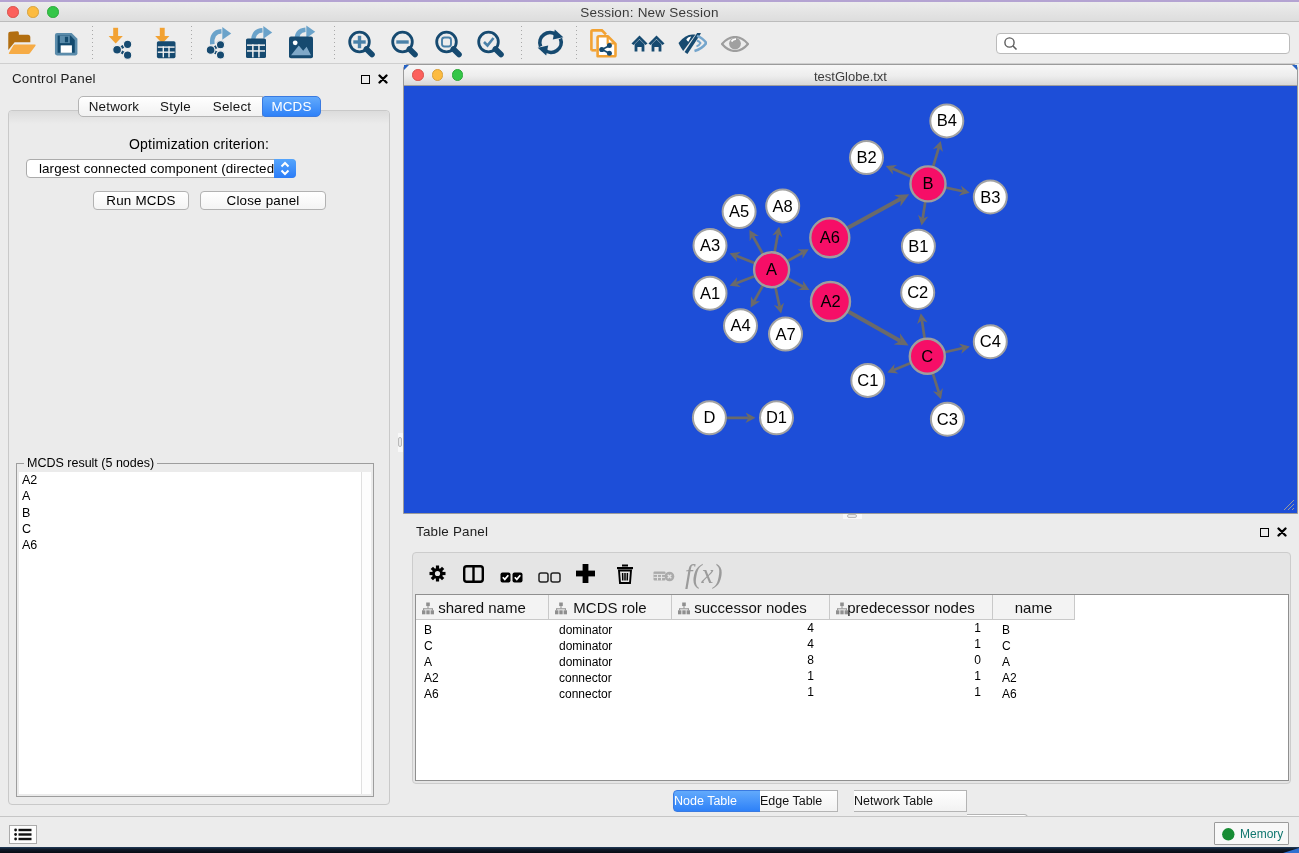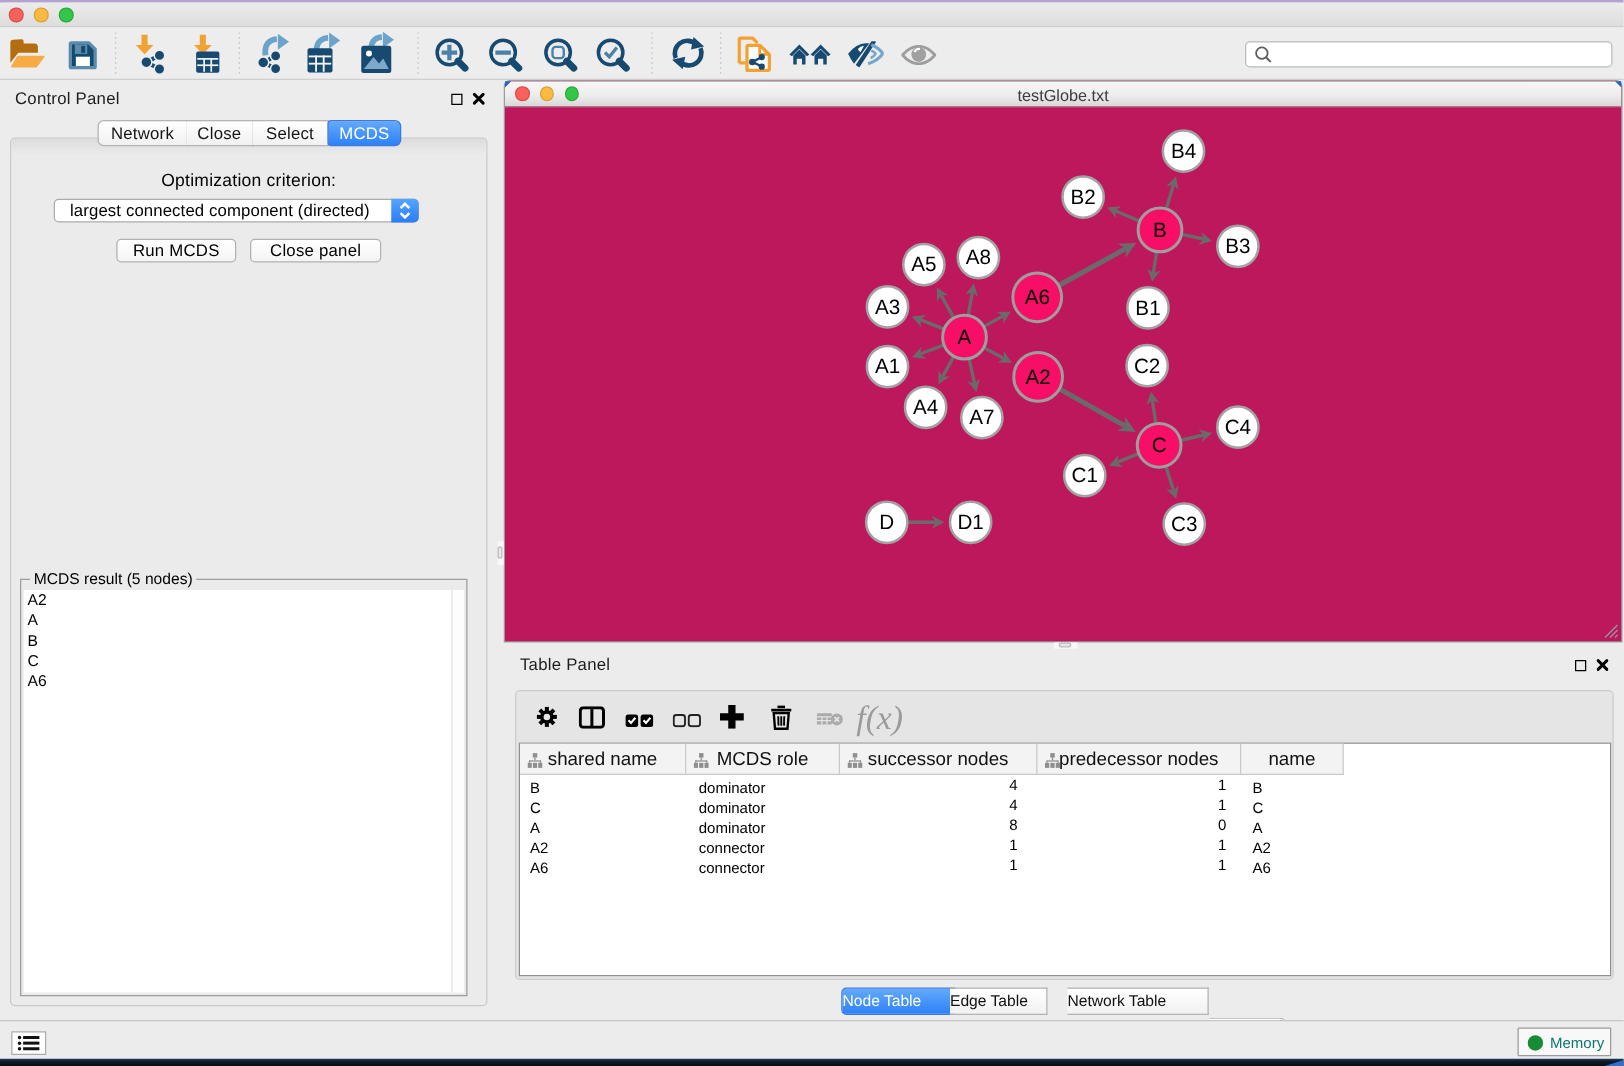--- a/index.html
+++ b/index.html
@@ -29,36 +29,36 @@
 #cp-frame-shade { left:9px; top:111px; width:380px; height:13px;
   background:linear-gradient(#dcdcdc,#ebebeb); border-radius:4px 4px 0 0; }
 .tab { position:absolute; top:96px; height:21px; line-height:20px; text-align:center;
   font-size:13.4px; color:#151515; background:linear-gradient(#ffffff,#f1f1f1); border:1px solid #b4b4b4; letter-spacing:0.2px; }
 #tab-network { left:78px; width:72px; border-radius:5px 0 0 5px; }
 #tab-style { left:149px; width:54px; border-left:none; }
 #tab-select { left:202px; width:61px; border-left:none; }
 #tab-mcds { left:262px; width:59px; background:linear-gradient(#62aafc,#2e81f8);
   color:#fff; border:1px solid #3a7ae0; border-radius:3px 5px 5px 3px; }
 #opt-label { left:0px; top:136px; width:398px; text-align:center; font-size:14px; color:#000; letter-spacing:0.2px; }
-#dropdown { left:43px; top:159px; width:292px; height:19px; background:#fff;
+#dropdown { left:26px; top:159px; width:270px; height:19px; background:#fff;
   border:1px solid #ababab; border-radius:4px; font-size:13.4px; color:#000; line-height:17px; padding-left:12px; letter-spacing:0.1px; }
 #dd-btn { position:absolute; right:-1px; top:-1px; width:22px; height:19px; border-radius:0 4px 4px 0;
   background:linear-gradient(#55a5fc,#2b7cf7); }
 .cpbtn { position:absolute; top:191px; height:19px; background:linear-gradient(#ffffff,#f4f4f4);
   border:1px solid #b2b2b2; border-radius:4px; font-size:13.4px; color:#000; letter-spacing:0.2px;
   text-align:center; line-height:17px; }
 #btn-run { left:93px; width:96px; }
-#btn-close { left:200px; width:105px; }
+#btn-close { left:200px; width:126px; }
 #mcds-group { left:16px; top:463px; width:358px; height:334px; border:1px solid #9d9d9d; }
 #mcds-label { left:24px; top:456px; background:#ebebeb; padding:0 3px; font-size:12.5px; color:#000; }
 #mcds-list { left:19px; top:472px; width:352px; height:322px; background:#fff; font-size:12.5px; color:#000; }
 #mcds-list div { padding-left:3px; height:16.3px; line-height:16.3px; }
 #mcds-scroll { left:361px; top:472px; width:10px; height:322px; border-left:1px solid #e0e0e0; background:#fdfdfd; }
 
-#net-frame { left:403px; top:64px; width:895px; height:450px; background:#be185d;
+#net-frame { left:403px; top:64px; width:895px; height:450px; background:#1d4ed8;
   border:1px solid #9b9b9b; border-radius:5px 5px 0 0; }
 #net-titlebar { left:0; top:0; width:893px; height:21px;
   background:linear-gradient(#f7f7f7 0%,#ededed 55%,#d8d8d8 100%);
   border-bottom:1px solid #9e9e9e; border-radius:4px 4px 0 0; }
 #net-titlebar .tl { position:absolute; top:4px; width:11.5px; height:11.5px; border-radius:50%; }
 #net-title-text { left:0; right:0; top:4px; text-align:center; font-size:13px; color:#3c3c3c; }
 .blue-tri-l { left:0px; top:0px; width:0; height:0; border-top:5px solid #2763c4; border-right:5px solid transparent; }
 .blue-tri-r { right:0px; top:0px; width:0; height:0; border-top:5px solid #2763c4; border-left:5px solid transparent; }
 
 #tp-title { left:416px; top:524px; font-size:13.4px; color:#1d1d1d; letter-spacing:0.2px; }
@@ -80,20 +80,21 @@
   background:linear-gradient(#233f5e 0%,#101b2a 35%,#060a12 100%); }
 </style>
 </head>
 <body>
 
 <div class="abs" id="purple"></div>
 <div class="abs" id="titlebar">
   <div class="tl" style="left:7px;background:#fc605c;border:0.5px solid #d94f48;"></div>
   <div class="tl" style="left:27px;background:#fcbb40;border:0.5px solid #d8a13a;"></div>
   <div class="tl" style="left:47px;background:#34c648;border:0.5px solid #2aa838;"></div>
+  <div class="abs" id="title-text">Session: New Session</div>
 </div>
 <div class="abs" id="toolbar">
   <div class="tsep" style="left:92px;"></div>
   <div class="tsep" style="left:191px;"></div>
   <div class="tsep" style="left:334px;"></div>
   <div class="tsep" style="left:521px;"></div>
   <div class="tsep" style="left:576px;"></div>
 
   <svg class="abs" style="left:7px;top:8px;" width="30" height="26" viewBox="0 0 30 26">
     <g transform="scale(1.06,1.13)">
@@ -251,21 +252,21 @@
 <div class="abs" id="cp-title">Control Panel</div>
 <div class="abs winbtns" style="left:361px;top:74px;">
   <div class="sqbtn"></div>
   <svg width="10" height="10" viewBox="0 0 10 10">
       <path d="M1.5,1.5 L8.5,8.5 M8.5,1.5 L1.5,8.5" stroke="#000" stroke-width="2.3" stroke-linecap="round"></path>
     </svg>
 </div>
 <div class="abs" id="cp-frame"></div>
 <div class="abs" id="cp-frame-shade"></div>
 <div class="abs tab" id="tab-network">Network</div>
-<div class="abs tab" id="tab-style">Close</div>
+<div class="abs tab" id="tab-style">Style</div>
 <div class="abs tab" id="tab-select">Select</div>
 <div class="abs tab" id="tab-mcds">MCDS</div>
 <div class="abs" id="opt-label">Optimization criterion:</div>
 <div class="abs" id="dropdown">largest connected component (directed)
   <div id="dd-btn">
     <svg width="22" height="19" viewBox="0 0 22 19">
       <path d="M7.5,7.5 L11,4 L14.5,7.5" fill="none" stroke="#fff" stroke-width="2"></path>
       <path d="M7.5,11.5 L11,15 L14.5,11.5" fill="none" stroke="#fff" stroke-width="2"></path>
     </svg>
   </div>

